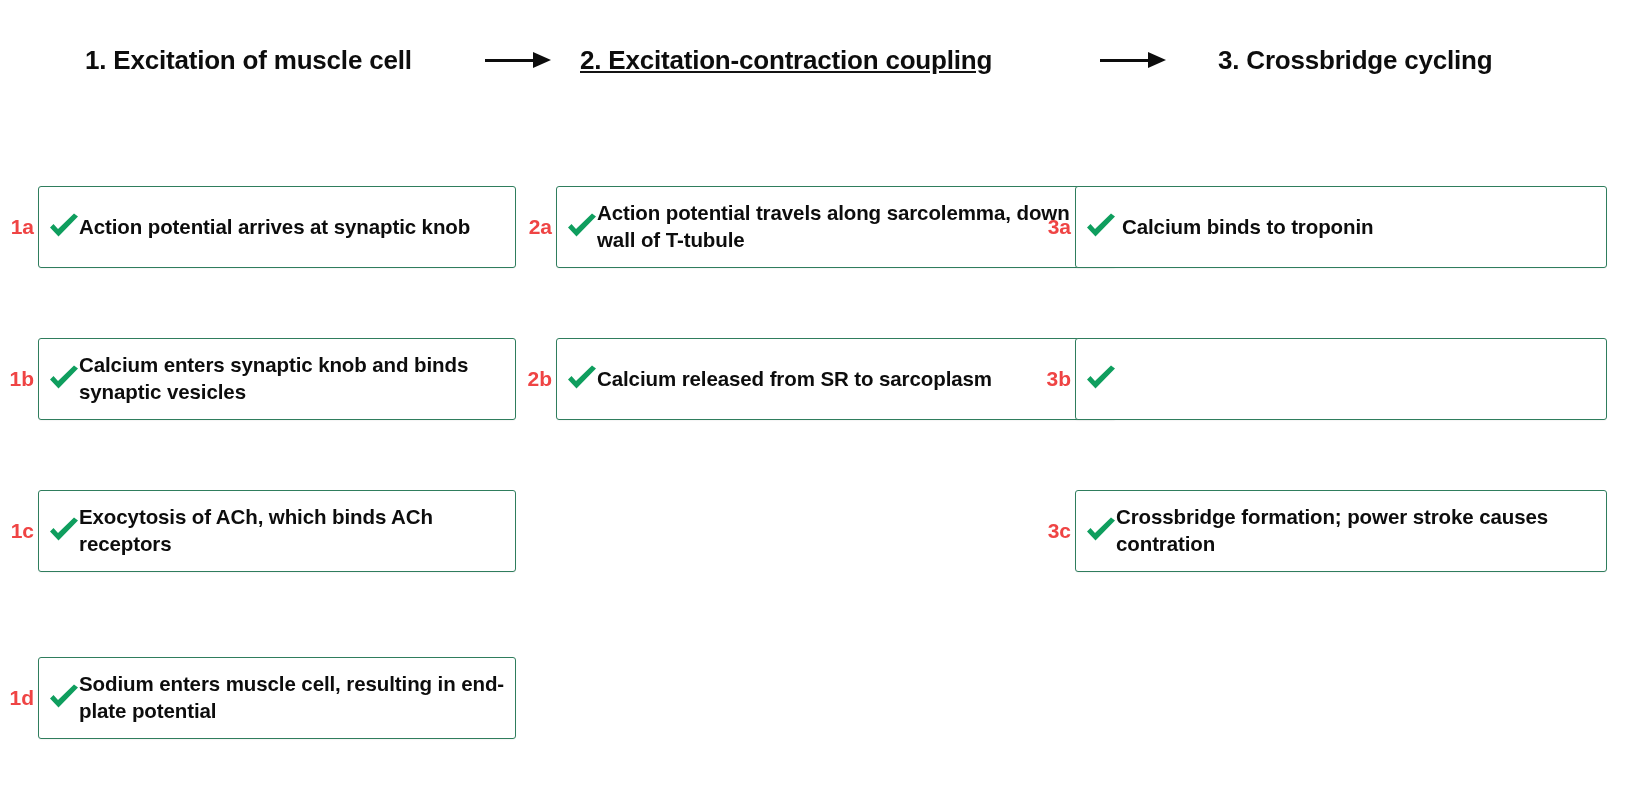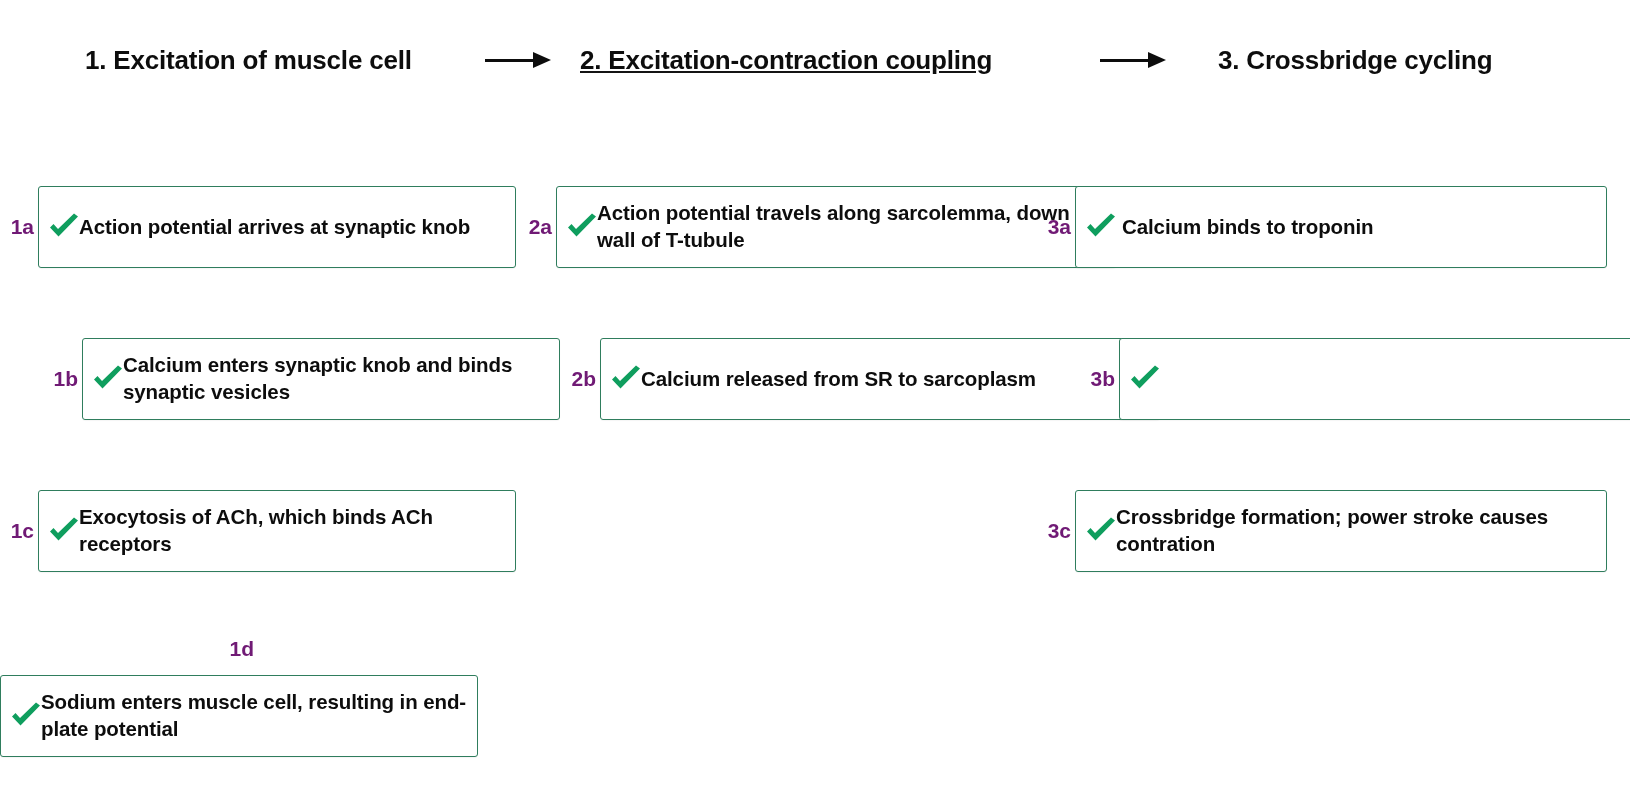--- a/index.html
+++ b/index.html
@@ -91,28 +91,28 @@
   .col-2 { left: 518px;  width: 520px; }
   .col-3 { left: 1037px; width: 570px; }
 
   .step-row {
     position: absolute;
     left: 0;
     display: flex;
     align-items: center;
   }
   .row-a { top: 16px;  }
-  .row-b { top: 168px; margin-left: 44px; }
+  .row-b { top: 168px; }
   .row-c { top: 320px; }
-  .row-d { top: 467px; flex-direction: column; }
+  .row-d { top: 487px; }
 
   .step-label {
     font-size: 21px;
     font-weight: bold;
-    color: #701a75;
+    color: #ef4444;
     width: 38px;
     text-align: right;
     padding-right: 4px;
     box-sizing: border-box;
     flex: 0 0 38px;
   }
 
   .step-box {
     border: 1.4px solid #2f7d5d;
     border-radius: 3px;

